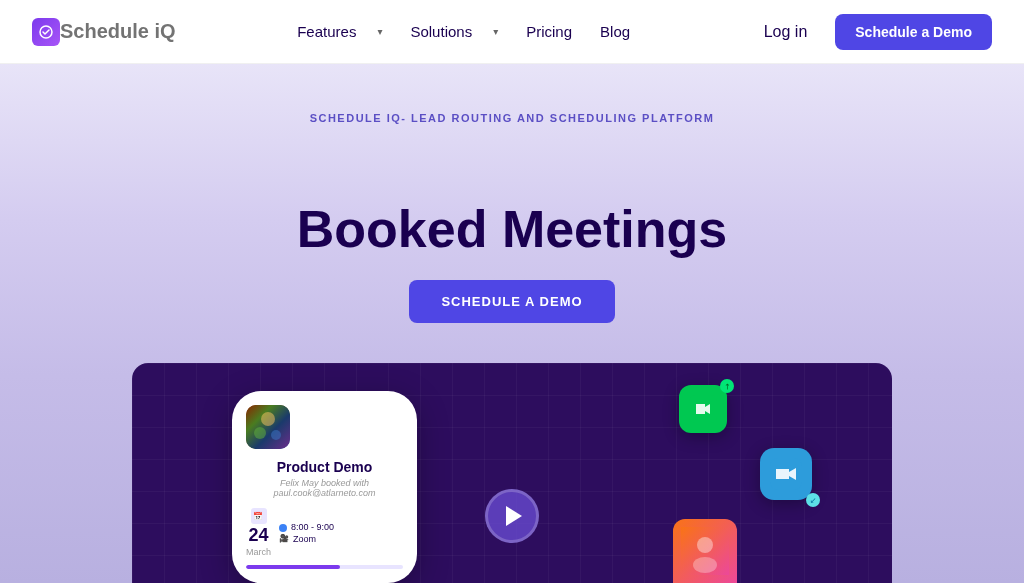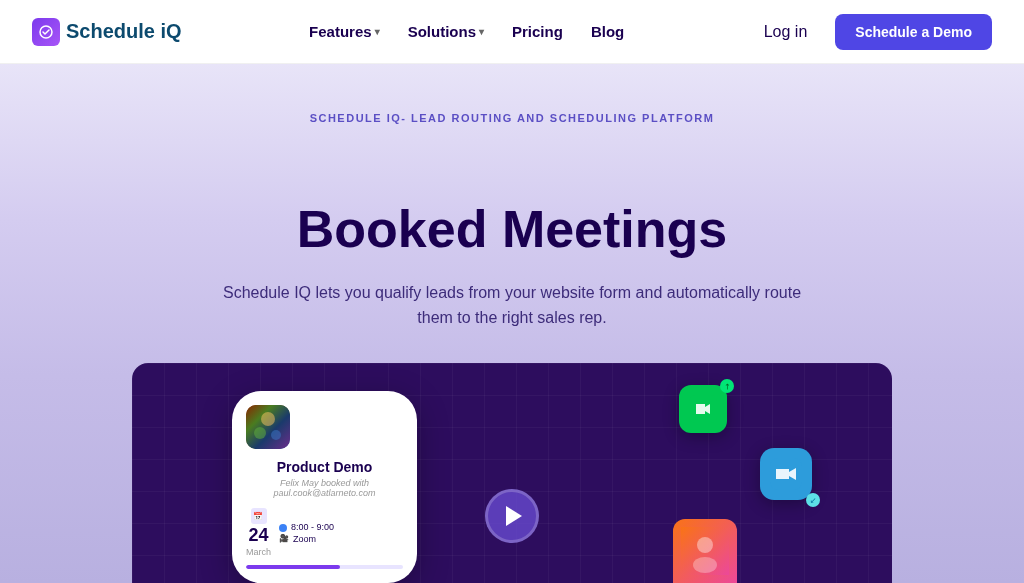--- a/index.html
+++ b/index.html
@@ -13,49 +13,48 @@
       padding: 0 32px;
       height: 64px;
       background: #fff;
       border-bottom: 1px solid #f0f0f0;
       position: relative;
       z-index: 10;
     }
     .nav-logo {
       display: flex;
       align-items: center;
-      gap: 6px;
       font-weight: 800;
       font-size: 20px;
-      color: #0c4a6e;
+      color: #737373;
     }
     .nav-logo .logo-icon {
       width: 28px;
       height: 28px;
       background: linear-gradient(135deg, #7c3aed, #a855f7);
       border-radius: 6px;
       display: flex;
       align-items: center;
       justify-content: center;
       color: white;
       font-size: 14px;
     }
     .nav-links {
       display: flex;
       align-items: center;
       gap: 4px;
     }
     .nav-item {
       display: flex;
       align-items: center;
-      gap: 3px;
+      gap: 21px;
       padding: 8px 12px;
       font-size: 15px;
       color: #1a0050;
-      font-weight: 700;
+      font-weight: 400;
       cursor: pointer;
       border-radius: 6px;
     }
     .nav-item .chevron {
       font-size: 10px;
       color: #666;
     }
     .nav-right {
       display: flex;
       align-items: center;
@@ -388,21 +387,20 @@
     <button class="btn-demo">Schedule a Demo</button>
   </div>
 </nav>
 
 <section class="hero">
   <div class="hero-eyebrow">SCHEDULE IQ- LEAD ROUTING AND SCHEDULING PLATFORM</div>
   <h1 class="hero-title">
     <br>
     <span>Booked Meetings</span>
   </h1>
-  <p class="hero-subtitle">Schedule IQ lets you qualify leads from your website form and automatically route them to the right sales rep.</p>
   <button class="btn-cta">SCHEDULE A DEMO</button>
 
   
   <div class="dashboard-preview">
     <div class="dashboard-grid"></div>
 
     <div class="product-card">
       <div class="product-card-avatar">
         <svg width="44" height="44" viewBox="0 0 44 44">
           <defs>

